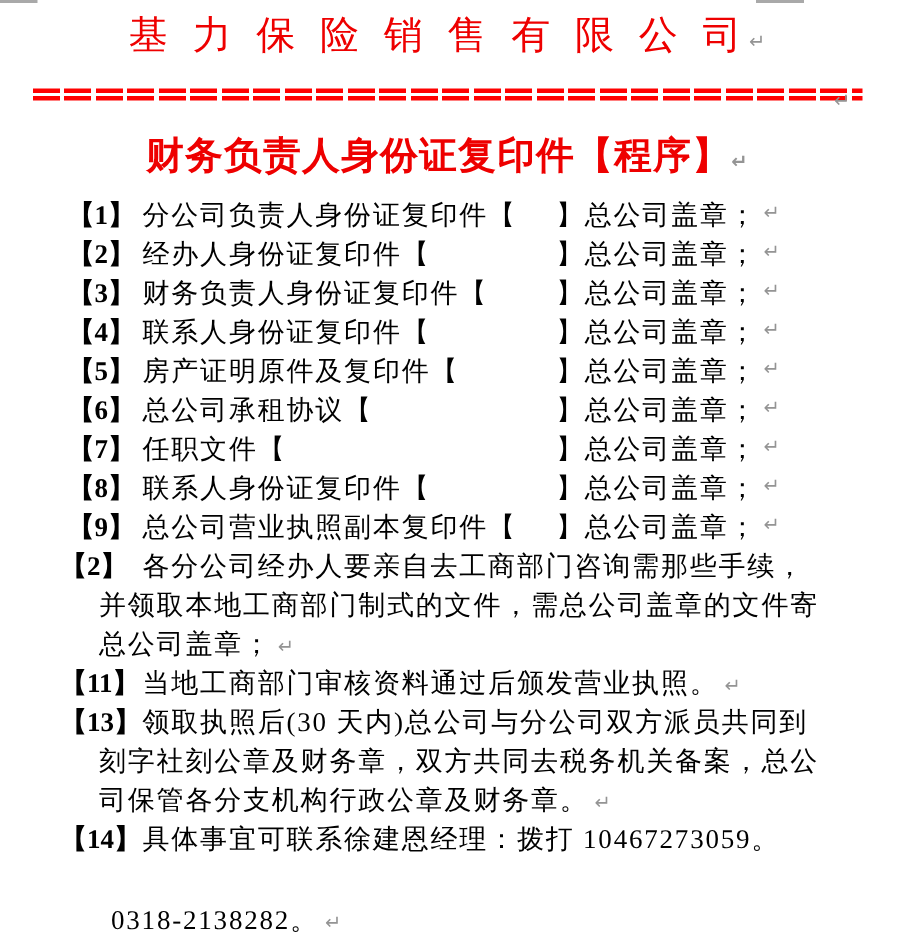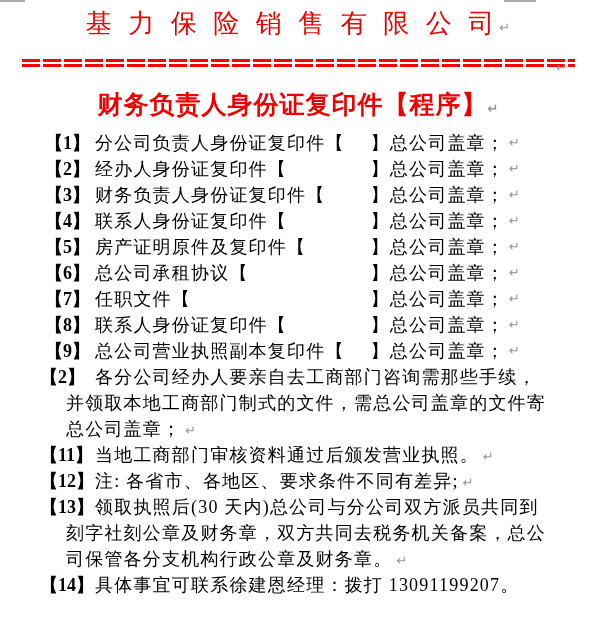--- a/index.html
+++ b/index.html
@@ -134,34 +134,30 @@
         <span class="textline ind-wrap">并领取本地工商部门制式的文件，需总公司盖章的文件寄</span>
       </div>
       <div class="row">
         <span class="textline ind-wrap">总公司盖章；<span class="cr inline">↵</span></span>
       </div>
       <div class="row">
         <span class="marker wide">【11】</span>
         <span class="textline ind-first">当地工商部门审核资料通过后颁发营业执照。<span class="cr inline">↵</span></span>
       </div>
       <div class="row">
-        <span class="marker wide">【12】</span>
-        <span class="textline ind-first">注: 各省市、各地区、要求条件不同有差异;<span class="cr inline">↵</span></span>
-      </div>
-      <div class="row">
         <span class="marker wide">【13】</span>
         <span class="textline ind-first">领取执照后(30 天内)总公司与分公司双方派员共同到</span>
       </div>
       <div class="row">
         <span class="textline ind-wrap">刻字社刻公章及财务章，双方共同去税务机关备案，总公</span>
       </div>
       <div class="row">
         <span class="textline ind-wrap">司保管各分支机构行政公章及财务章。<span class="cr inline">↵</span></span>
       </div>
       <div class="row">
         <span class="marker wide">【14】</span>
-        <span class="textline ind-first">具体事宜可联系徐建恩经理：拨打 13091199207。</span>
+        <span class="textline ind-first">具体事宜可联系徐建恩经理：拨打 10467273059。</span>
       </div>
       <div class="row">
         <span class="textline ind-wrap14">0318-2138282。<span class="cr inline">↵</span></span>
       </div>
     </div>
 </div>
 
 </body></html>

